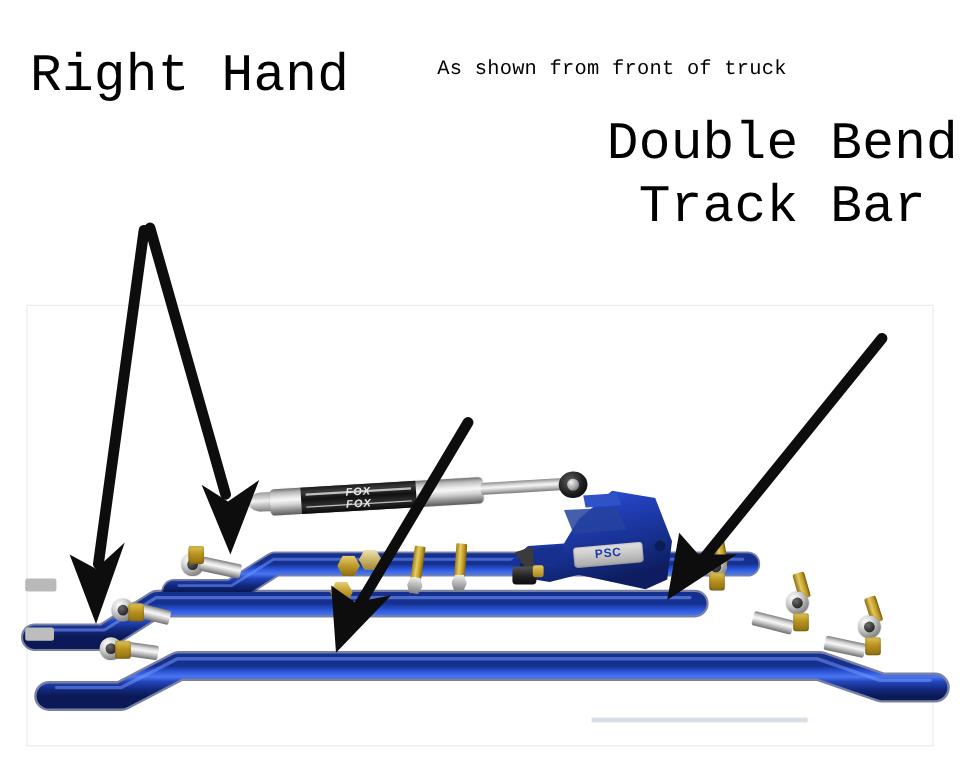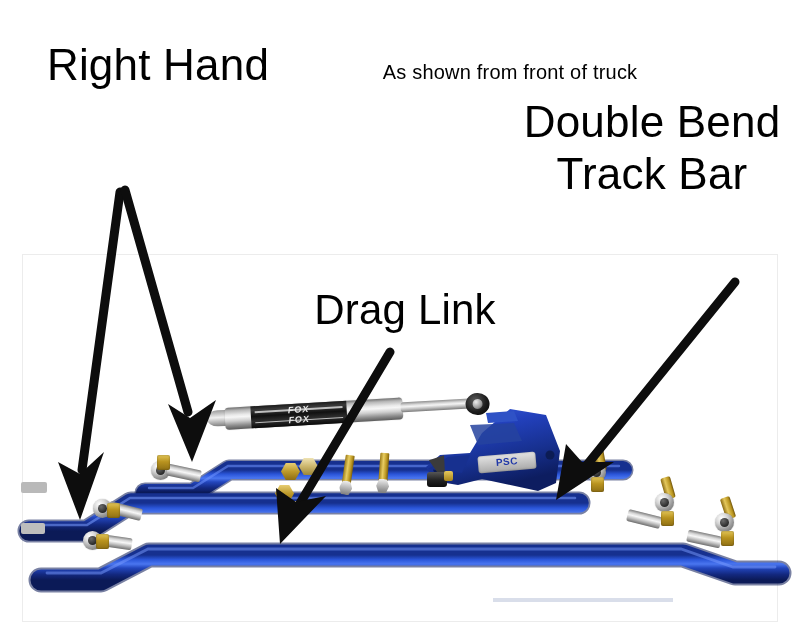--- a/index.html
+++ b/index.html
@@ -16,39 +16,39 @@
     width: 800px;
     height: 637px;
     background: #ffffff;
     overflow: hidden;
   }
 
   
   .anno {
     position: absolute;
     color: #000000;
-    font-family: Liberation Sans, sans-serif;
+    font-family: Liberation Mono, monospace;
     font-weight: 400;
     line-height: 1.06;
     text-align: center;
     white-space: nowrap;
     letter-spacing: 0.2px;
   }
   #label-right-hand-threads {
     left: 18px;
     top: 40px;
     width: 280px;
     font-size: 44px;
     line-height: 1.13;
   }
   #label-as-shown {
     left: 300px;
-    top: 62px;
+    top: 50px;
     width: 420px;
-    font-size: 20px;
+    font-size: 17px;
   }
   #label-double-bend {
     left: 492px;
     top: 96px;
     width: 320px;
     font-size: 44px;
     line-height: 1.18;
   }
   #label-drag-link {
     left: 255px;
@@ -459,15 +459,14 @@
     <div>Right Hand</div>
   </div>
 
   <div class="anno" id="label-as-shown">As shown from front of truck</div>
 
   <div class="anno" id="label-double-bend">
     <div>Double Bend</div>
     <div>Track Bar</div>
   </div>
 
-  <div class="anno" id="label-drag-link">Drag Link</div>
 
 </div>
 
 </body></html>

